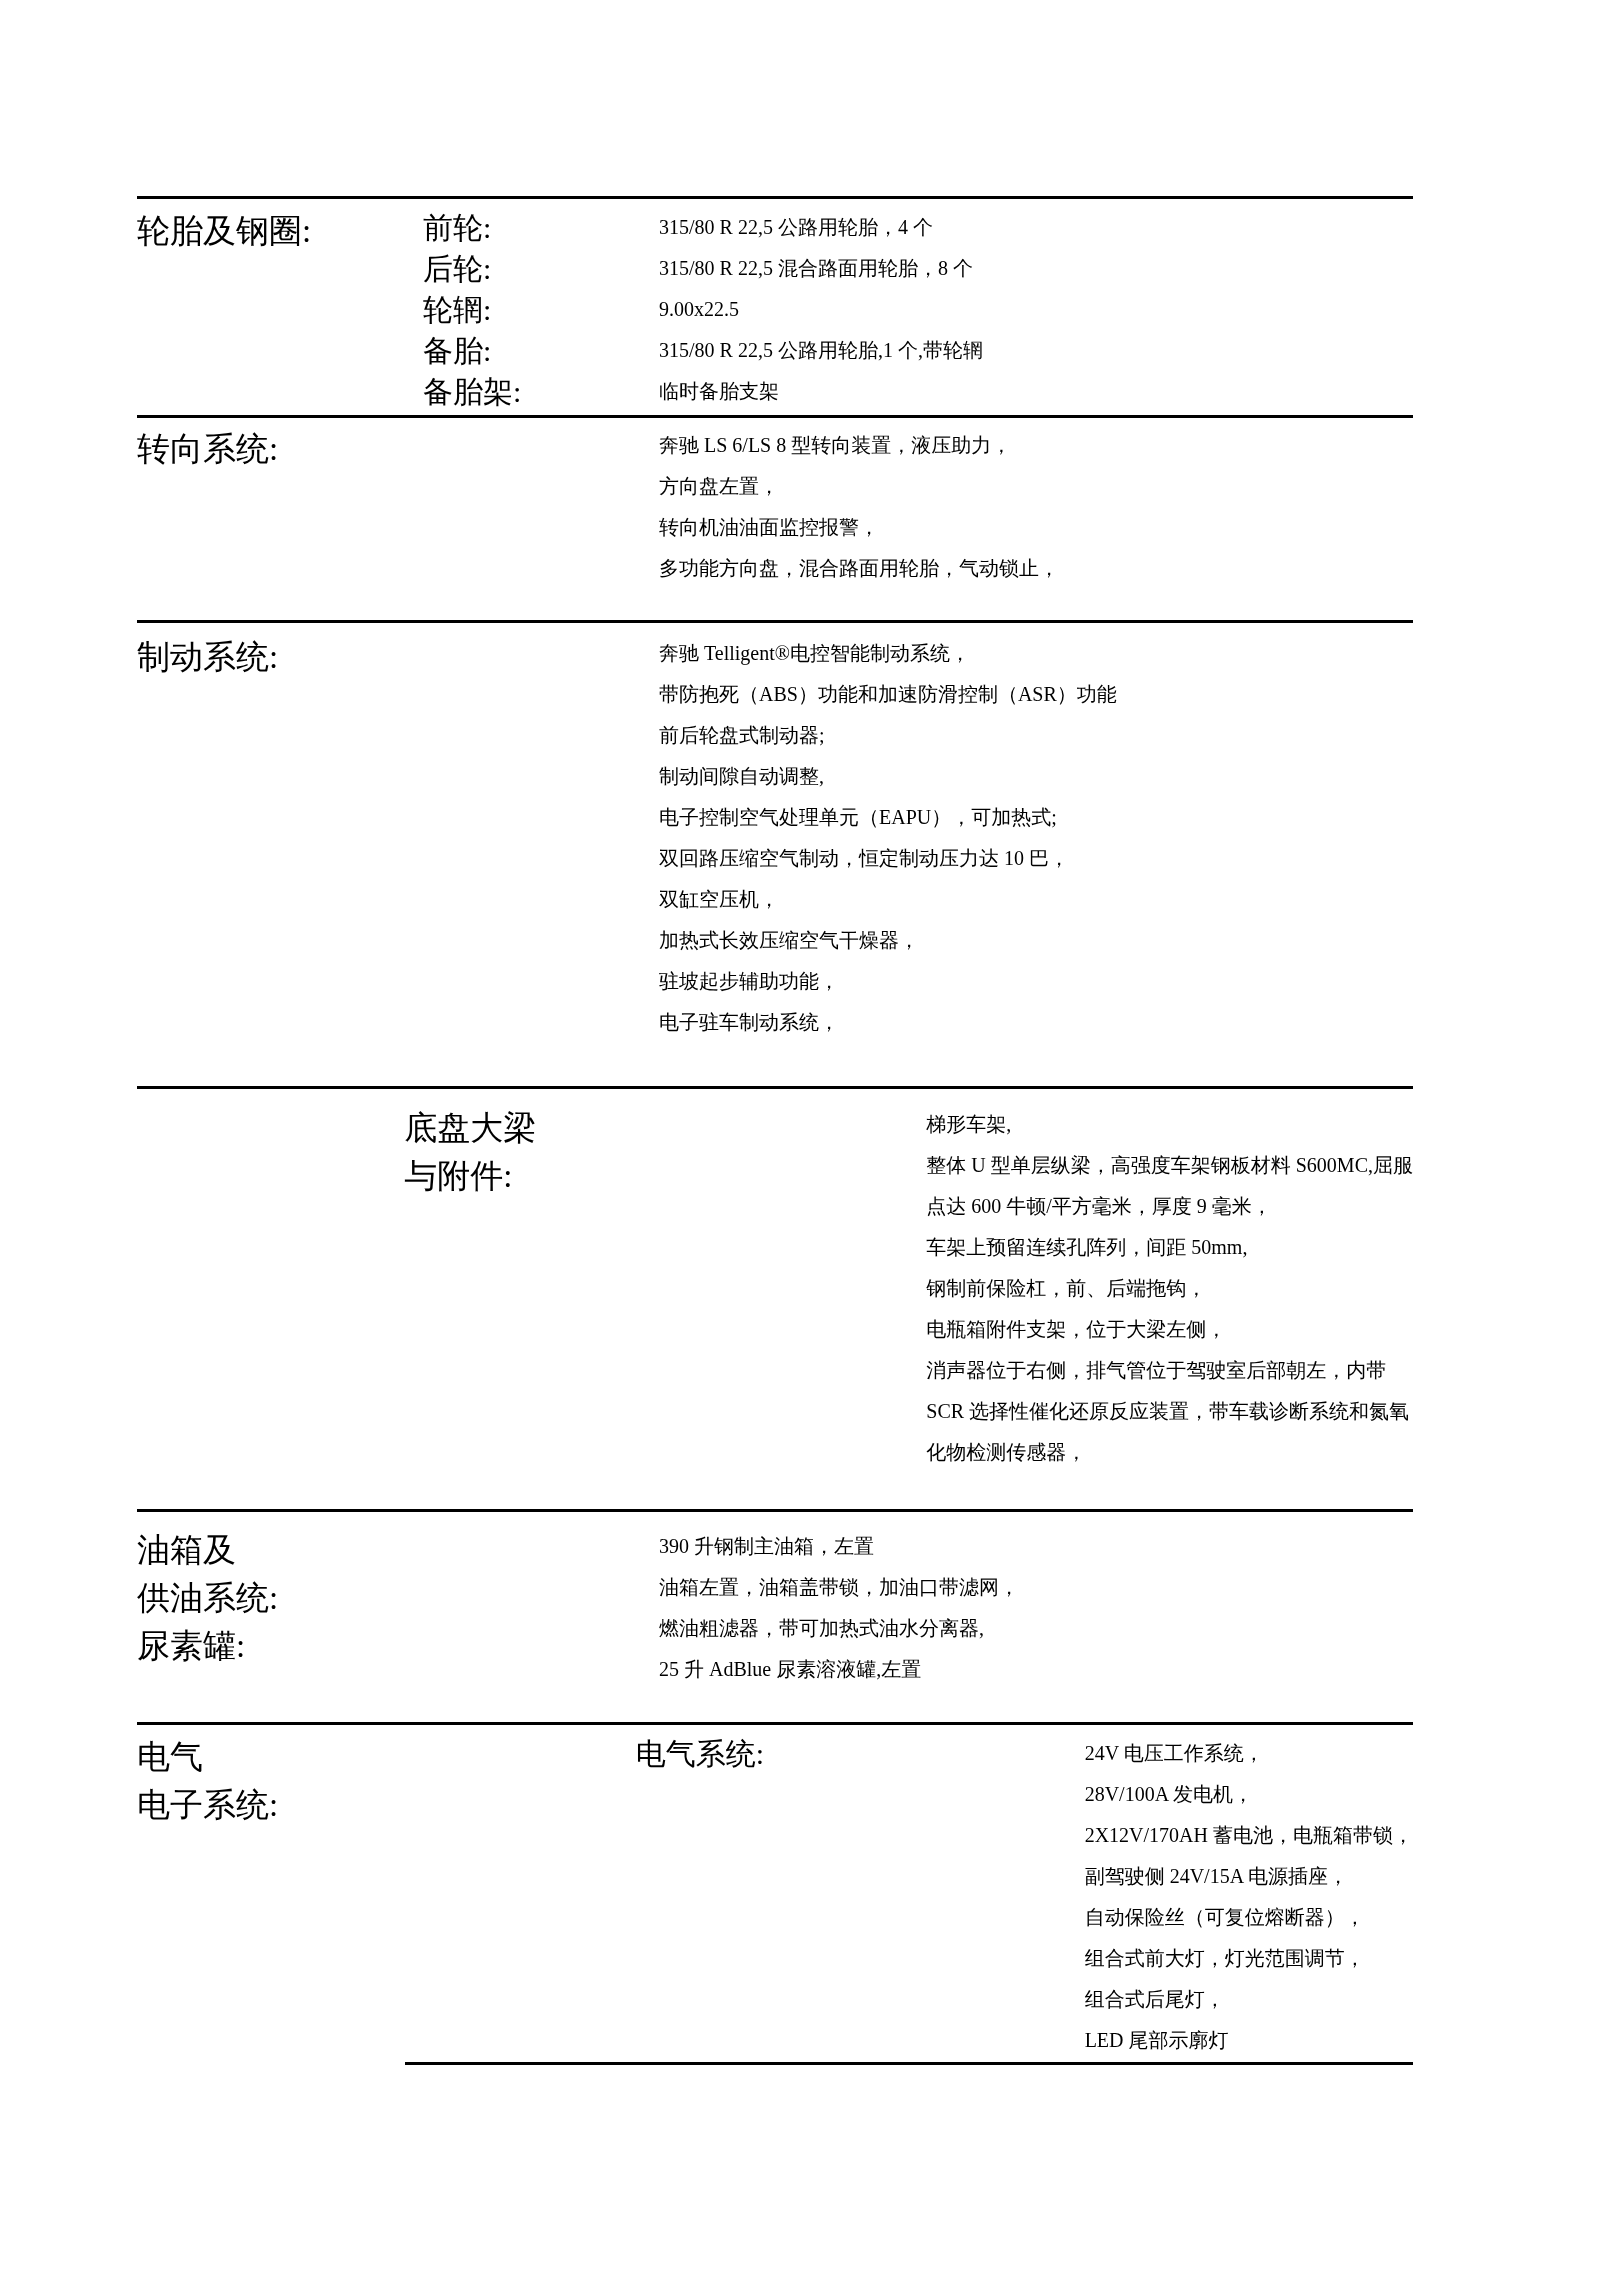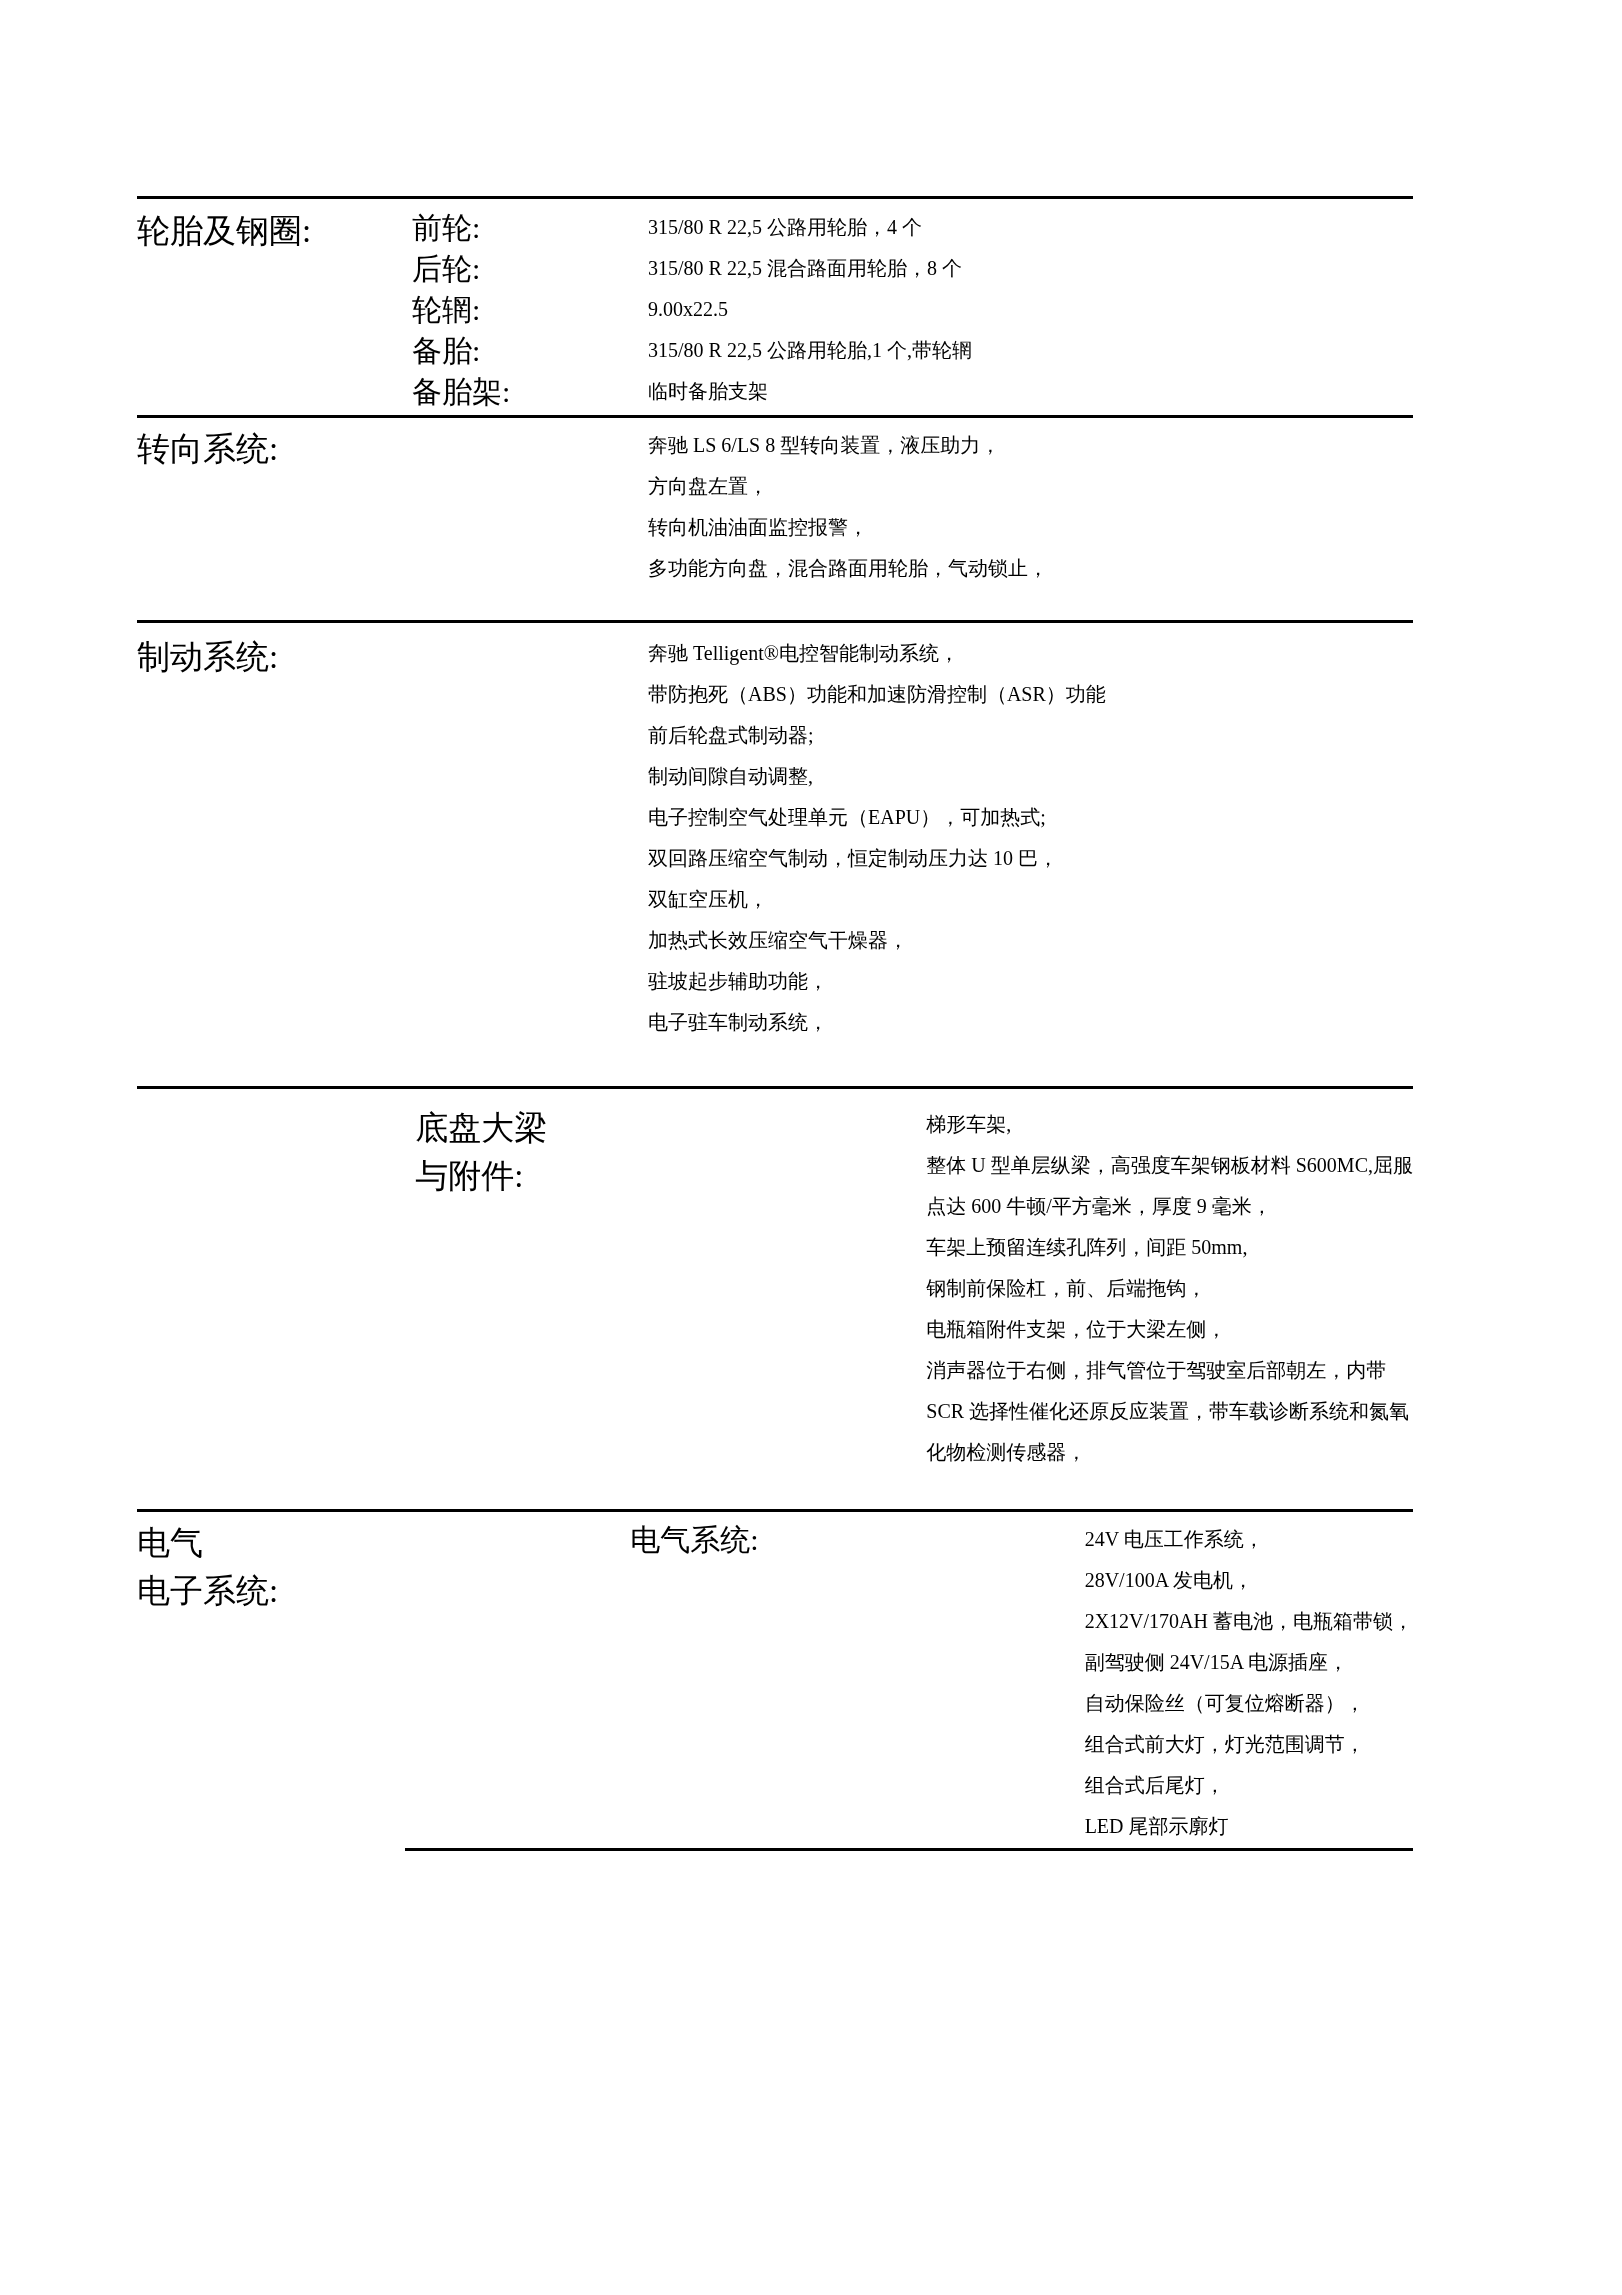--- a/index.html
+++ b/index.html
@@ -16,21 +16,21 @@
     left:137px; top:196px;
     width:1276px;
   }
   section.spec-row {
     display:flex;
     align-items:flex-start;
     border-top:3.3px solid #000;
   }
   .col { flex:none; }
   .col1 { width:275px; font-size:33px; line-height:48px; }
-  .col2 { width:236px; font-size:30px; line-height:41px; }
+  .col2 { width:236px; font-size:30px; line-height:41px;margin-left:11px; }
   .col3 { font-size:20px; line-height:41px; white-space:nowrap; }
   .line { white-space:nowrap; }
   
   .sec-0 { padding:7.9px 0 3.3px; }
   .sec-1 { padding:6.5px 0 31px; }
   .sec-2 { padding:10.5px 0 43px; }
   .sec-3 { padding:14.4px 0 36px;justify-content:flex-end; }
   .sec-4 { padding:14.4px 0 32px; }
   .sec-5 { padding:7.9px 0 0.7px;justify-content:space-between; }
   .bottom-rule {
@@ -110,20 +110,34 @@
           <div class="line">点达 600 牛顿/平方毫米，厚度 9 毫米，</div>
           <div class="line">车架上预留连续孔阵列，间距 50mm,</div>
           <div class="line">钢制前保险杠，前、后端拖钩，</div>
           <div class="line">电瓶箱附件支架，位于大梁左侧，</div>
           <div class="line">消声器位于右侧，排气管位于驾驶室后部朝左，内带</div>
           <div class="line">SCR 选择性催化还原反应装置，带车载诊断系统和氮氧</div>
           <div class="line">化物检测传感器，</div>
         </div>
   </section>
 
+  <section class="spec-row sec-4">
+    <div class="col col1">
+          <div class="line">油箱及</div>
+          <div class="line">供油系统:</div>
+          <div class="line">尿素罐:</div>
+        </div>
+    <div class="col col2"></div>
+    <div class="col col3">
+          <div class="line">390 升钢制主油箱，左置</div>
+          <div class="line">油箱左置，油箱盖带锁，加油口带滤网，</div>
+          <div class="line">燃油粗滤器，带可加热式油水分离器,</div>
+          <div class="line">25 升 AdBlue 尿素溶液罐,左置</div>
+        </div>
+  </section>
 
   <section class="spec-row sec-5">
     <div class="col col1">
           <div class="line">电气</div>
           <div class="line">电子系统:</div>
         </div>
     <div class="col col2">
           <div class="line">电气系统:</div>
         </div>
     <div class="col col3">

